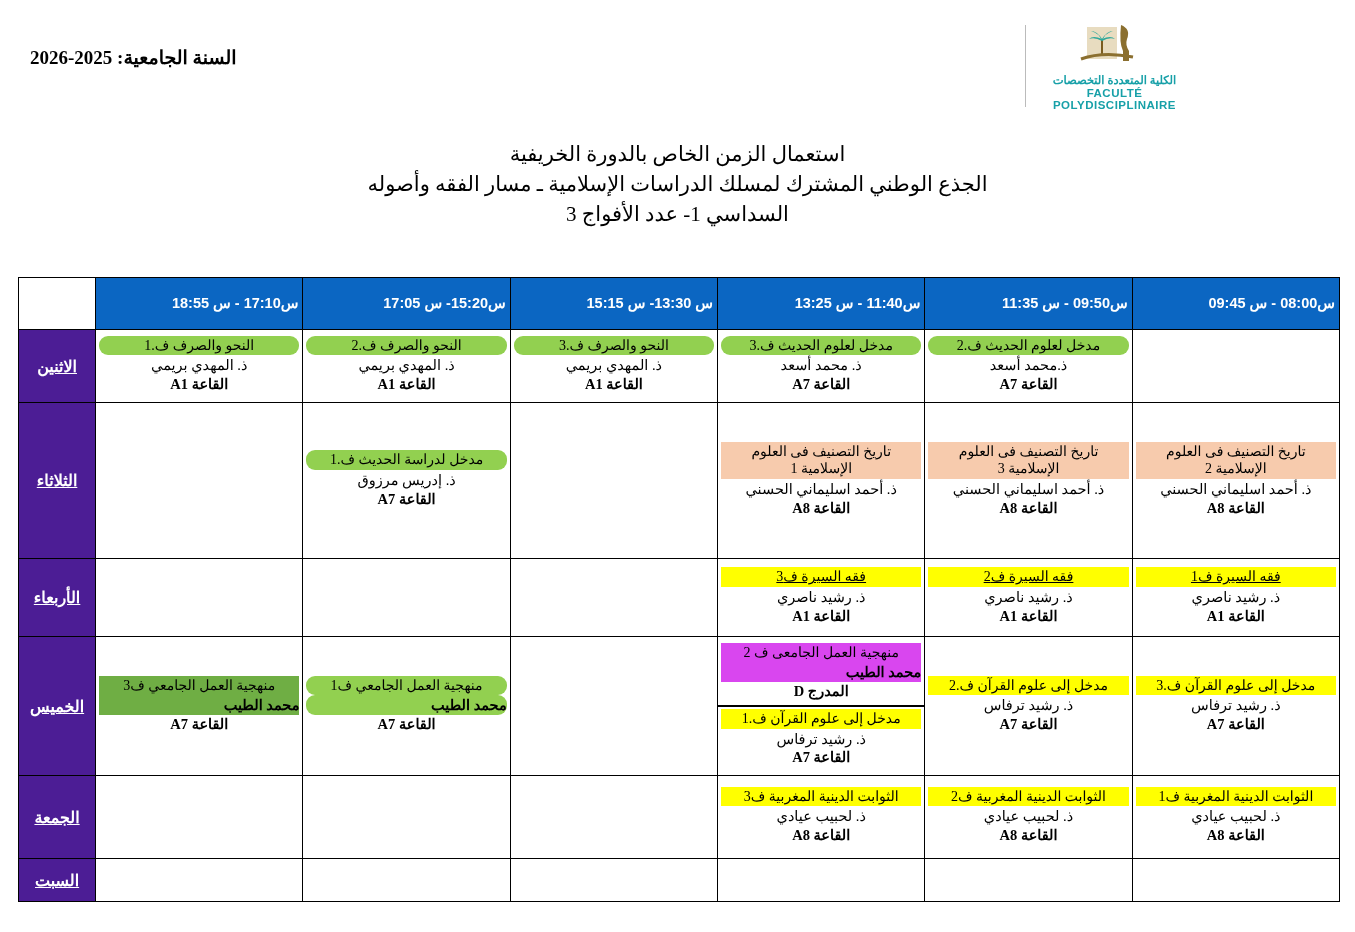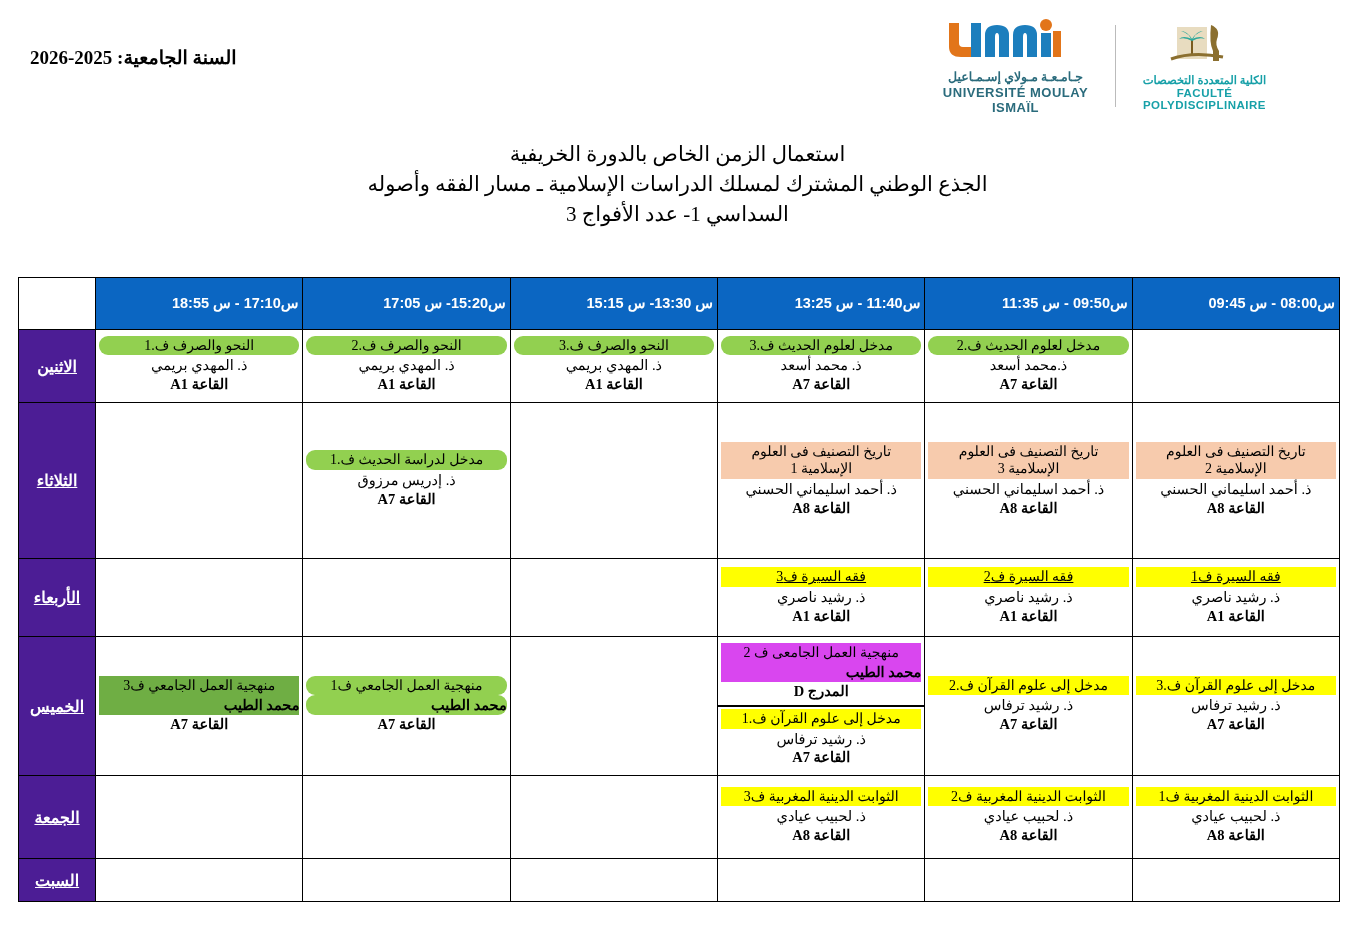--- a/index.html
+++ b/index.html
@@ -186,33 +186,20 @@
 </style>
 </head>
 <body>
 
 <div class="top-strip">
 
   <div class="academic-year">السنة الجامعية: 2025-2026</div>
 
   <div class="logos">
 
-    <div class="logo-umi">
-      <svg width="150" height="46" viewBox="0 0 150 46">
-        <path d="M8 6 L8 30 Q8 40 20 40 L30 40 L30 30 L22 30 Q18 30 18 26 L18 6 Z" fill="#E2751A"></path>
-        <path d="M30 6 L30 40 L40 40 L40 6 Z" fill="#1C7EBD"></path>
-        <path d="M44 40 L44 18 Q44 8 56 8 Q68 8 68 18 L68 40 L58 40 L58 20 Q58 16 56 16 Q54 16 54 20 L54 40 Z" fill="#1C7EBD"></path>
-        <path d="M72 40 L72 18 Q72 8 84 8 Q96 8 96 18 L96 40 L86 40 L86 20 Q86 16 84 16 Q82 16 82 20 L82 40 Z" fill="#1C7EBD"></path>
-        <rect x="100" y="16" width="10" height="24" fill="#1C7EBD"></rect>
-        <circle cx="105" cy="8" r="6" fill="#E2751A"></circle>
-        <path d="M112 14 L120 14 L120 40 L112 40 Z" fill="#E2751A"></path>
-      </svg>
-      <div class="logo-ar">جـامـعـة مـولاي إسـمـاعيل</div>
-      <div class="logo-fr">UNIVERSITÉ MOULAY ISMAÏL</div>
-    </div>
 
     <div class="logo-sep"></div>
 
     <div class="logo-fpd">
       <svg width="80" height="46" viewBox="0 0 80 46">
         <rect x="12" y="6" width="30" height="32" fill="#E8DCC0"></rect>
         <path d="M46 4 Q56 8 52 18 Q50 24 54 30 L54 40 L48 40 L48 30 Q44 22 46 4 Z" fill="#8B6F2F"></path>
         <path d="M27 34 L27 18" stroke="#7a5c20" stroke-width="2" fill="none"></path>
         <path d="M27 18 Q18 14 14 18 Q20 16 27 20 Z" fill="#2FA89B"></path>
         <path d="M27 18 Q36 14 40 18 Q34 16 27 20 Z" fill="#2FA89B"></path>

